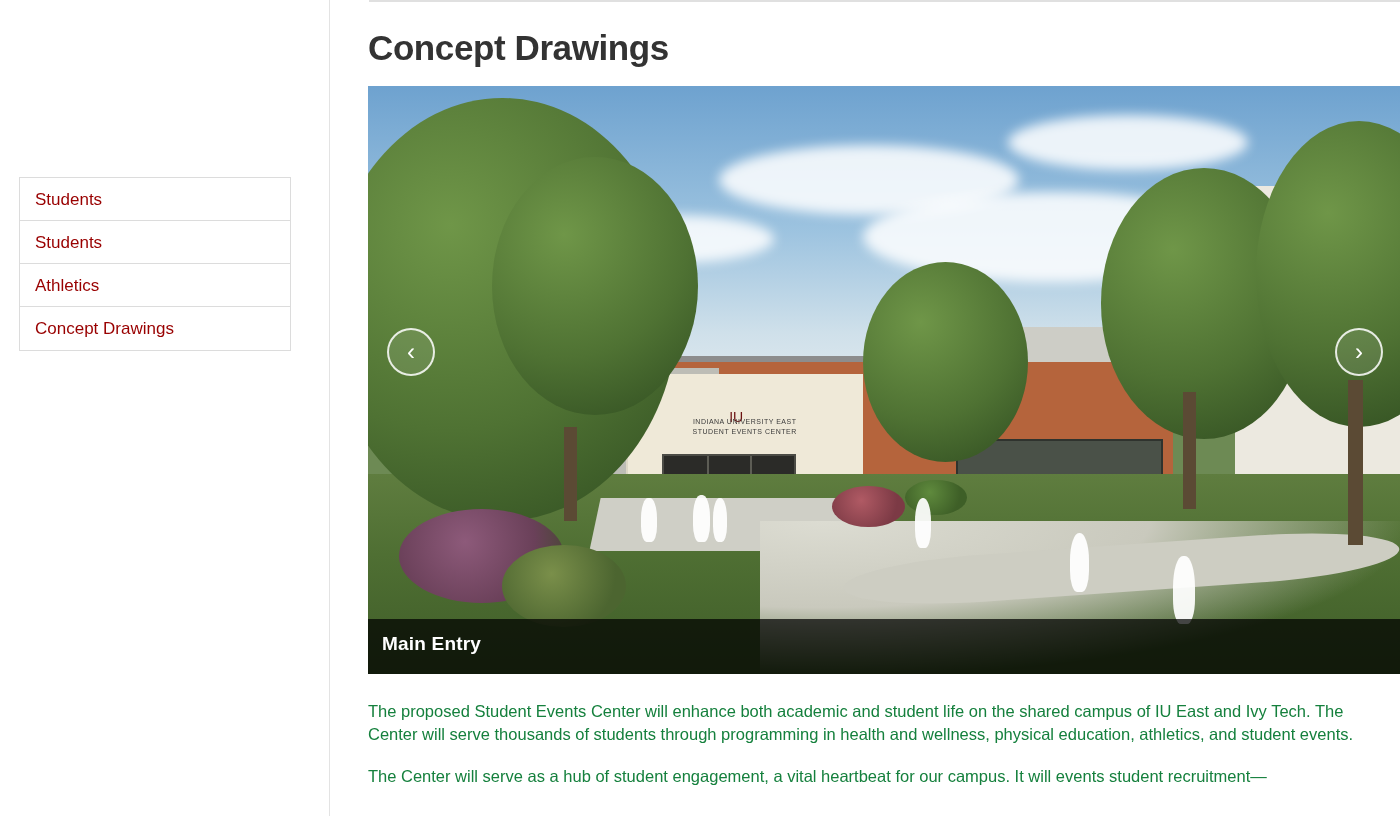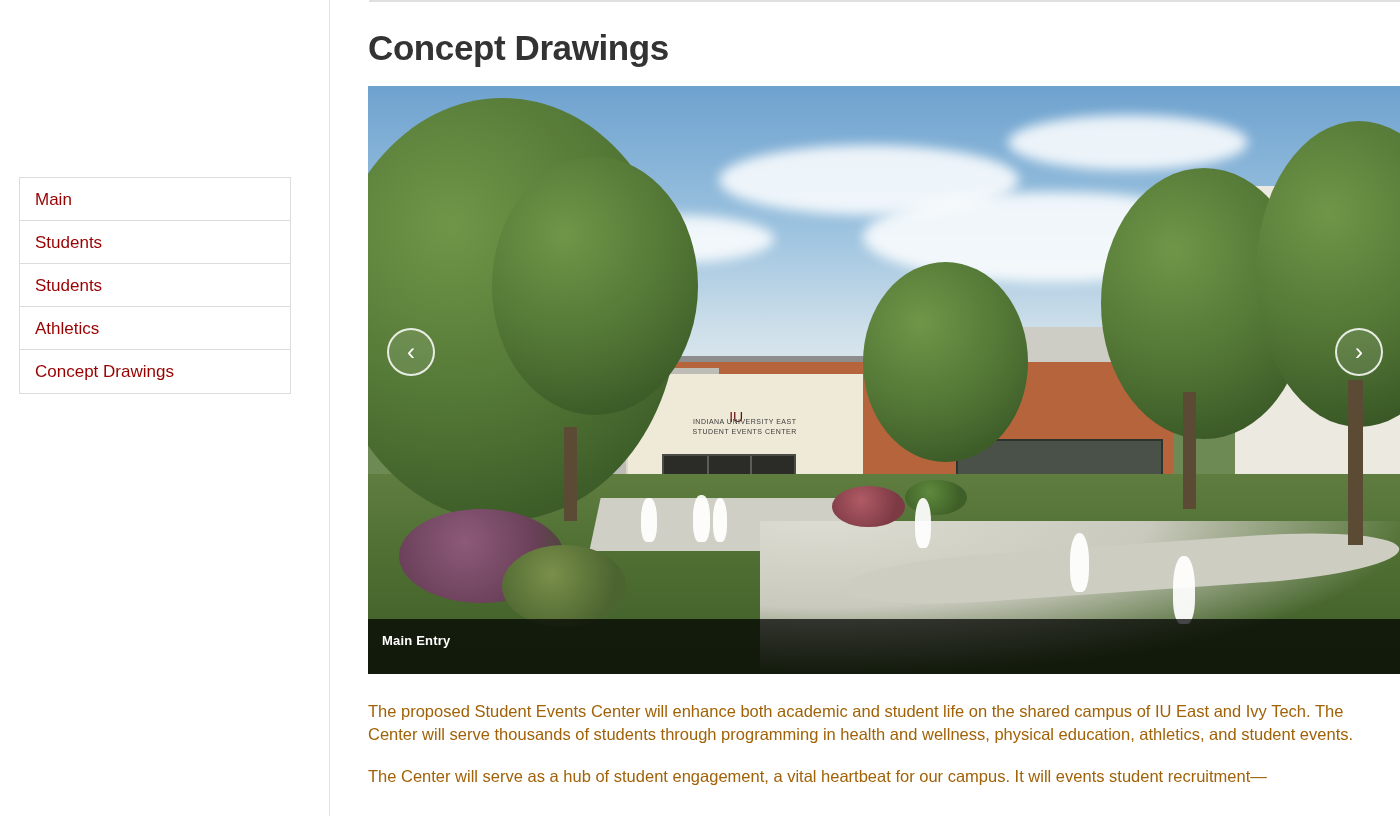--- a/index.html
+++ b/index.html
@@ -313,47 +313,46 @@
     bottom: 0;
     width: 100%;
     height: 55px;
     background: rgba(0,0,0,0.72);
   }
   .caption-text {
     position: absolute;
     left: 14px;
     top: 14px;
     color: #ffffff;
-    font-size: 13px;
+    font-size: 19px;
     font-weight: bold;
     letter-spacing: 0.2px;
   }
 
   
   .body-copy {
     position: absolute;
     left: 37px;
     top: 700px;
     width: 1012px;
   }
   .body-copy p {
     margin: 0 0 18px 0;
     font-size: 16.5px;
     line-height: 1.42;
-    color: #a16207;
+    color: #15803d;
   }
 </style>
 </head>
 <body>
 
 <div id="page">
 
   <div class="left-col">
     <div class="sidebar-nav">
-      <div class="nav-item">Main</div>
       <div class="nav-item">Students</div>
       <div class="nav-item">Students</div>
       <div class="nav-item">Athletics</div>
       <div class="nav-item active">Concept Drawings</div>
     </div>
   </div>
 
   <div class="main-col">
     <div class="top-rule"></div>
     <h1 class="page-title">Concept Drawings</h1>

